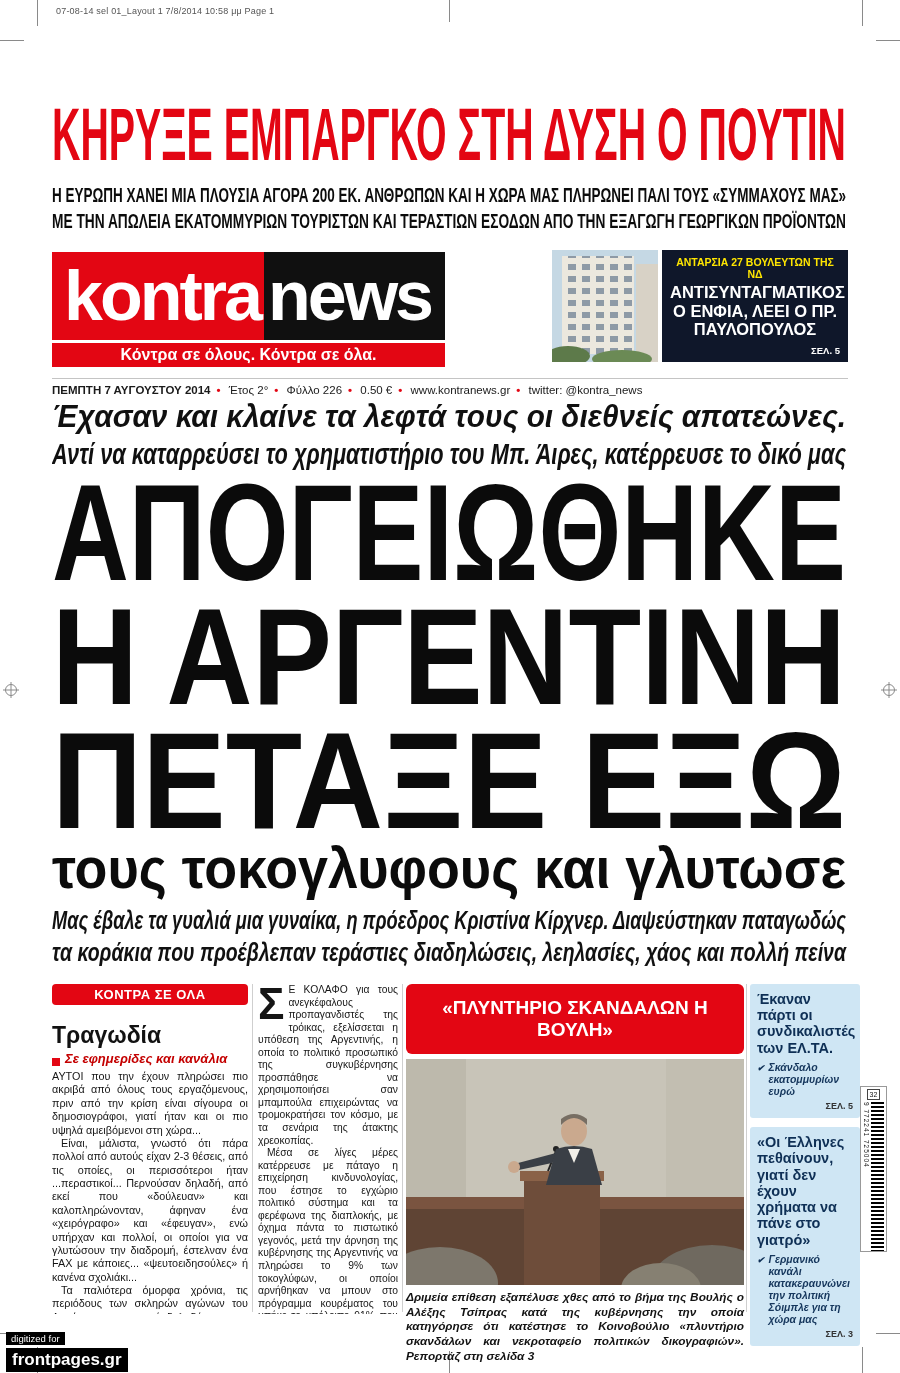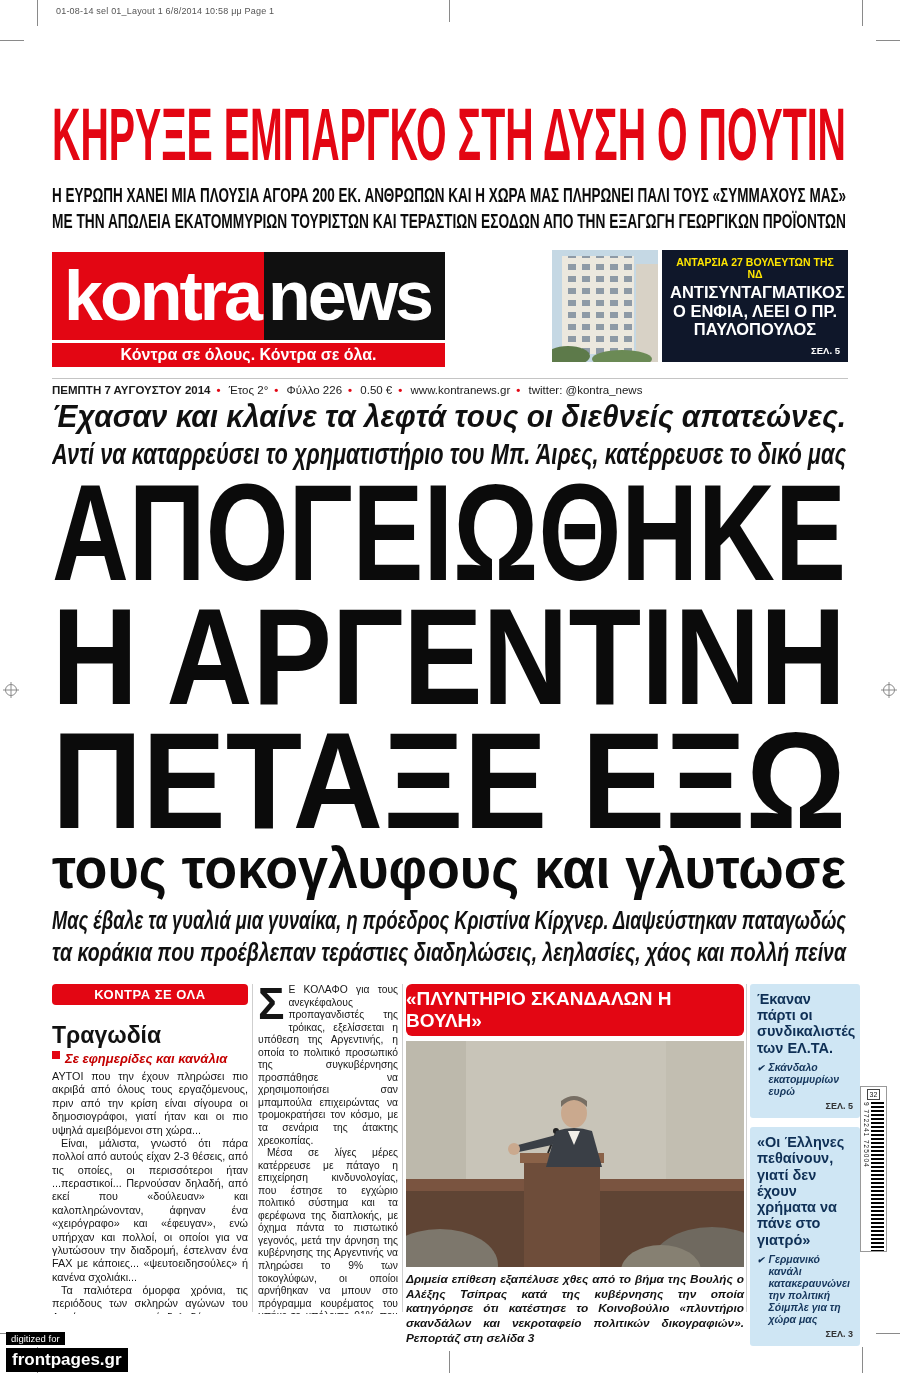--- a/index.html
+++ b/index.html
@@ -59,33 +59,33 @@
   .deck1{left:52px;top:906px}
   .deck2{left:52px;top:938px}
 
   
   .vrule{position:absolute;width:1px;background:#cfcfcf;top:984px;height:328px}
   .vr1{left:252px}.vr2{left:402px}.vr3{left:746px}
 
   .kontra-col{left:52px;top:984px;width:196px;height:330px;overflow:hidden}
   .kontra-header{background:#e30613;color:#fff;font-weight:bold;font-size:13px;text-align:center;border-radius:4px;padding:3px 0;letter-spacing:.5px}
   .kontra-title{font-size:23px;font-weight:bold;margin:17px 0 2px}
-  .kontra-bullet{display:flex;align-items:flex-start;gap:5px;margin-bottom:4px}
+  .kontra-bullet{display:flex;align-items:flex-end;gap:5px;margin-bottom:4px}
   .sq{width:8px;height:8px;background:#e30613;display:inline-block;flex:0 0 auto}
   .kontra-bullet-text{color:#c40000;font-weight:bold;font-style:italic;font-size:13px}
   .body-text{font-size:10.8px;line-height:1.24;text-align:justify;color:#151515}
   .body-text p{margin:0}
   .body-text p + p{text-indent:9px}
 
   .arg-col{left:258px;top:984px;width:140px;height:330px;overflow:hidden}
   .arg-col .body-text{font-size:10.3px;line-height:1.22}
   .dropcap{float:left;font-size:44px;line-height:36px;font-weight:bold;margin:2px 4px 0 0}
 
   .feature{left:406px;top:984px;width:338px}
-  .feature-headline{background:#e30613;color:#fff;font-weight:bold;font-size:19px;border-radius:6px;padding:4px 0}
+  .feature-headline{background:#e30613;color:#fff;font-weight:bold;font-size:19px;text-align:center;border-radius:6px;padding:13px 0}
   .feature-photo{margin-top:5px;display:block}
   .feature-caption{margin-top:5px;font-size:11.8px;font-weight:bold;font-style:italic;line-height:1.25;text-align:justify;color:#131313}
 
   .rail{left:750px;top:984px;width:110px}
   .rail-box{background:#cfe6f4;border-radius:3px;padding:7px;margin-bottom:9px;box-sizing:border-box}
   .rail-title{font-weight:bold;font-size:14.5px;line-height:1.12;color:#0e2f55}
   .rail-bullet{margin-top:5px;font-size:10.5px;font-style:italic;font-weight:bold;color:#15365c;display:flex;gap:4px;line-height:1.15}
   .check-icon{flex:0 0 auto}
   .check-icon::before{content:"\2714";font-size:9px;color:#0e2f55}
   .rail-page{margin-top:4px;text-align:right;font-size:9px;font-weight:bold;color:#333}
@@ -98,21 +98,21 @@
 
   .footer{left:6px;top:1328px}
   .f1{display:inline-block;background:#000;color:#fff;font-size:9.5px;padding:1px 5px}
   .f2{display:block;background:#000;color:#fff;font-weight:bold;font-size:17px;padding:2px 6px;margin-top:2px;width:fit-content}
 </style>
 </head>
 <body>
 
 <div class="page">
 
-  <div class="abs print-line">01-08-14 sel 01_Layout 1  6/8/2014  10:58 μμ  Page 1</div>
+  <div class="abs print-line">07-08-14 sel 01_Layout 1  7/8/2014  10:58 μμ  Page 1</div>
   <div class="tick tick-tl"></div>
   <div class="tick tick-tr"></div>
   <div class="tick tick-bl"></div>
   <div class="tick tick-br"></div>
   <div class="tick tick-tc"></div>
   <div class="tick tick-bc"></div>
   <div class="tick tick-hl"></div>
   <div class="tick tick-hr"></div>
   <div class="tick tick-hl2"></div>
   <div class="tick tick-hr2"></div>

